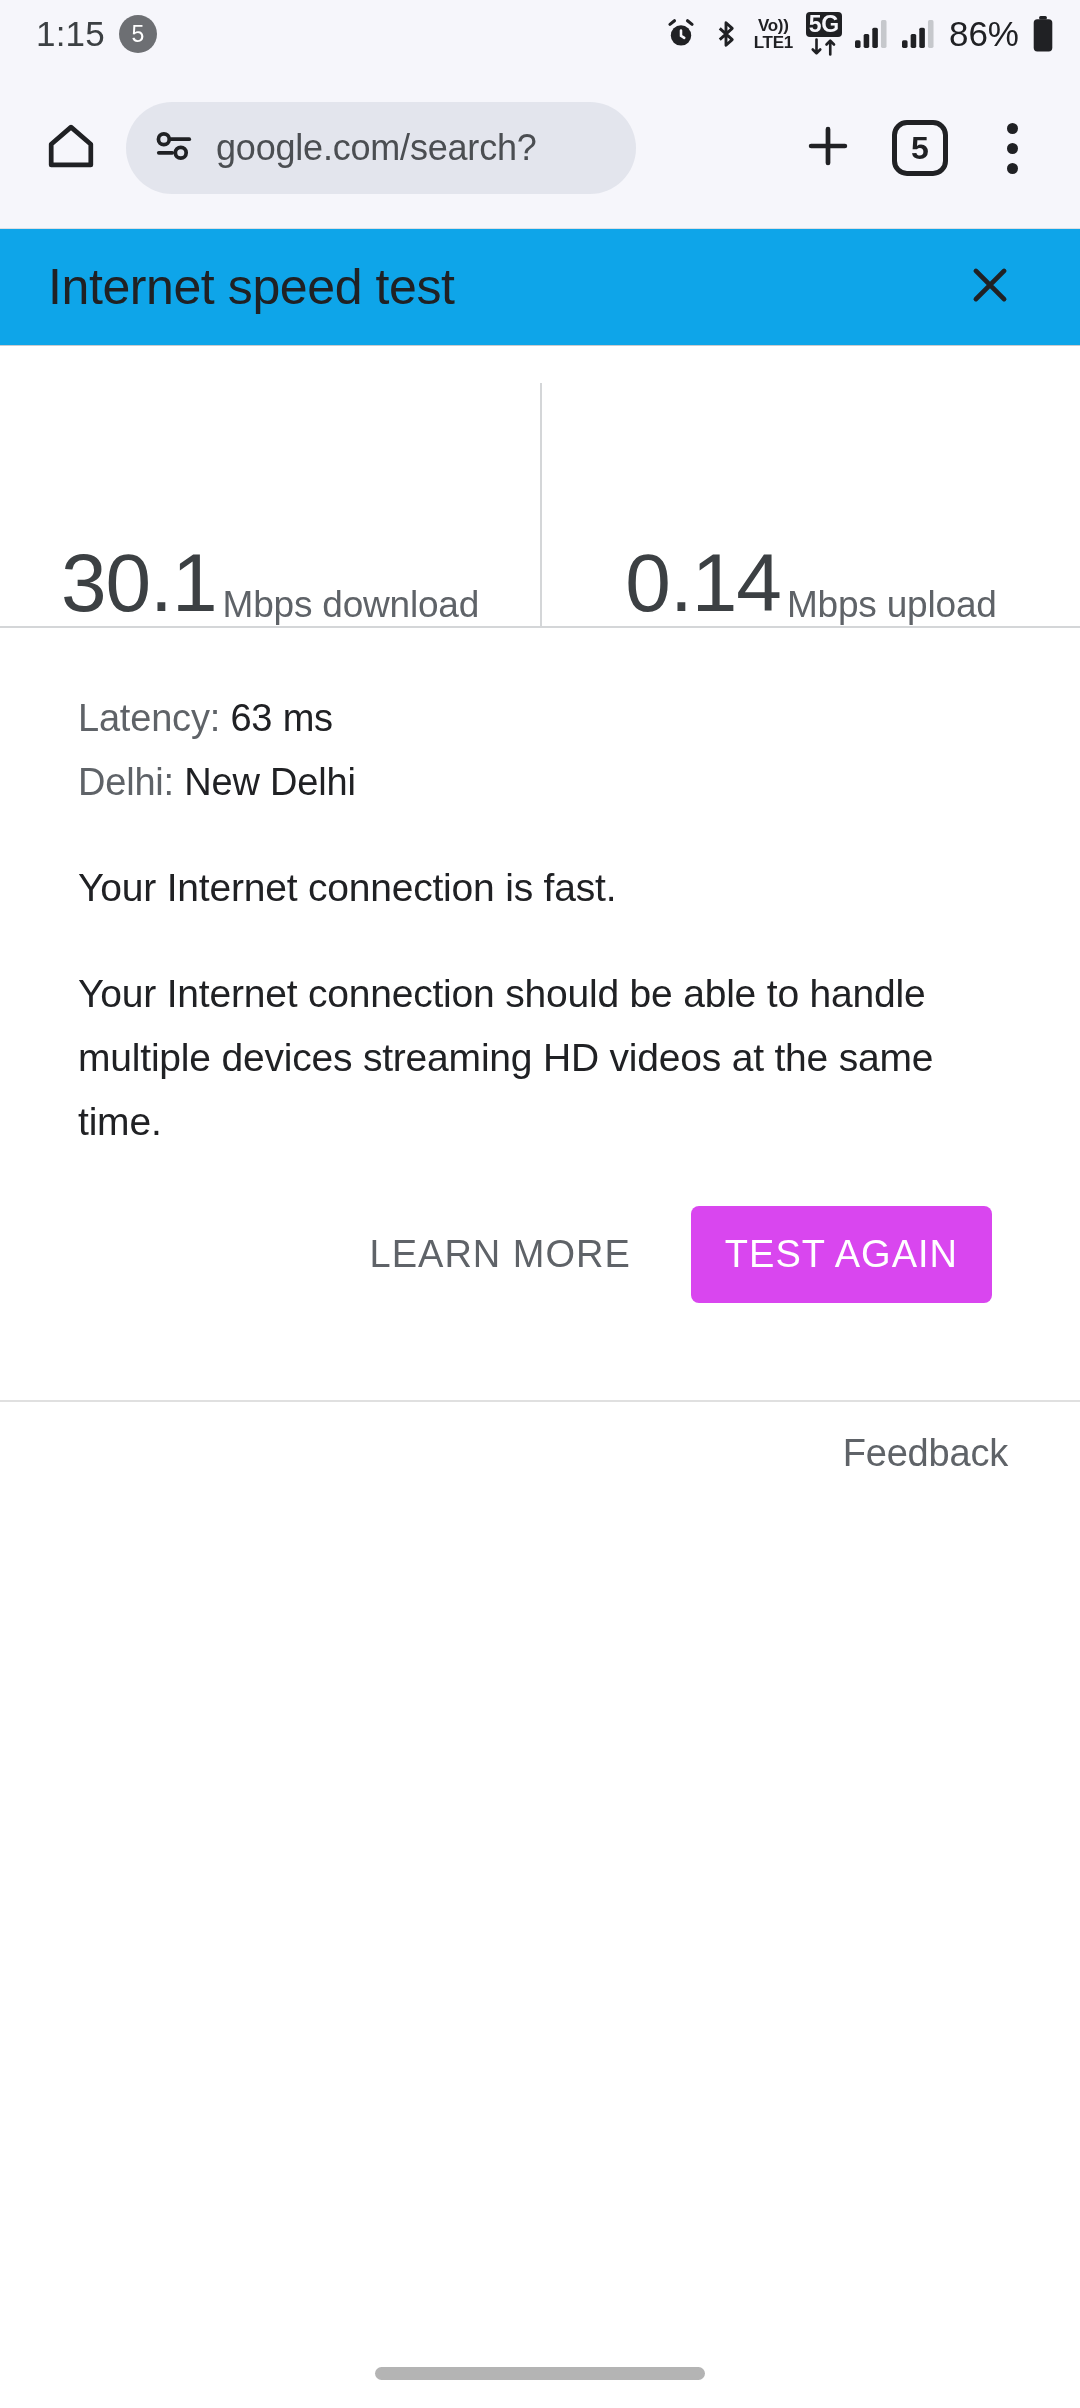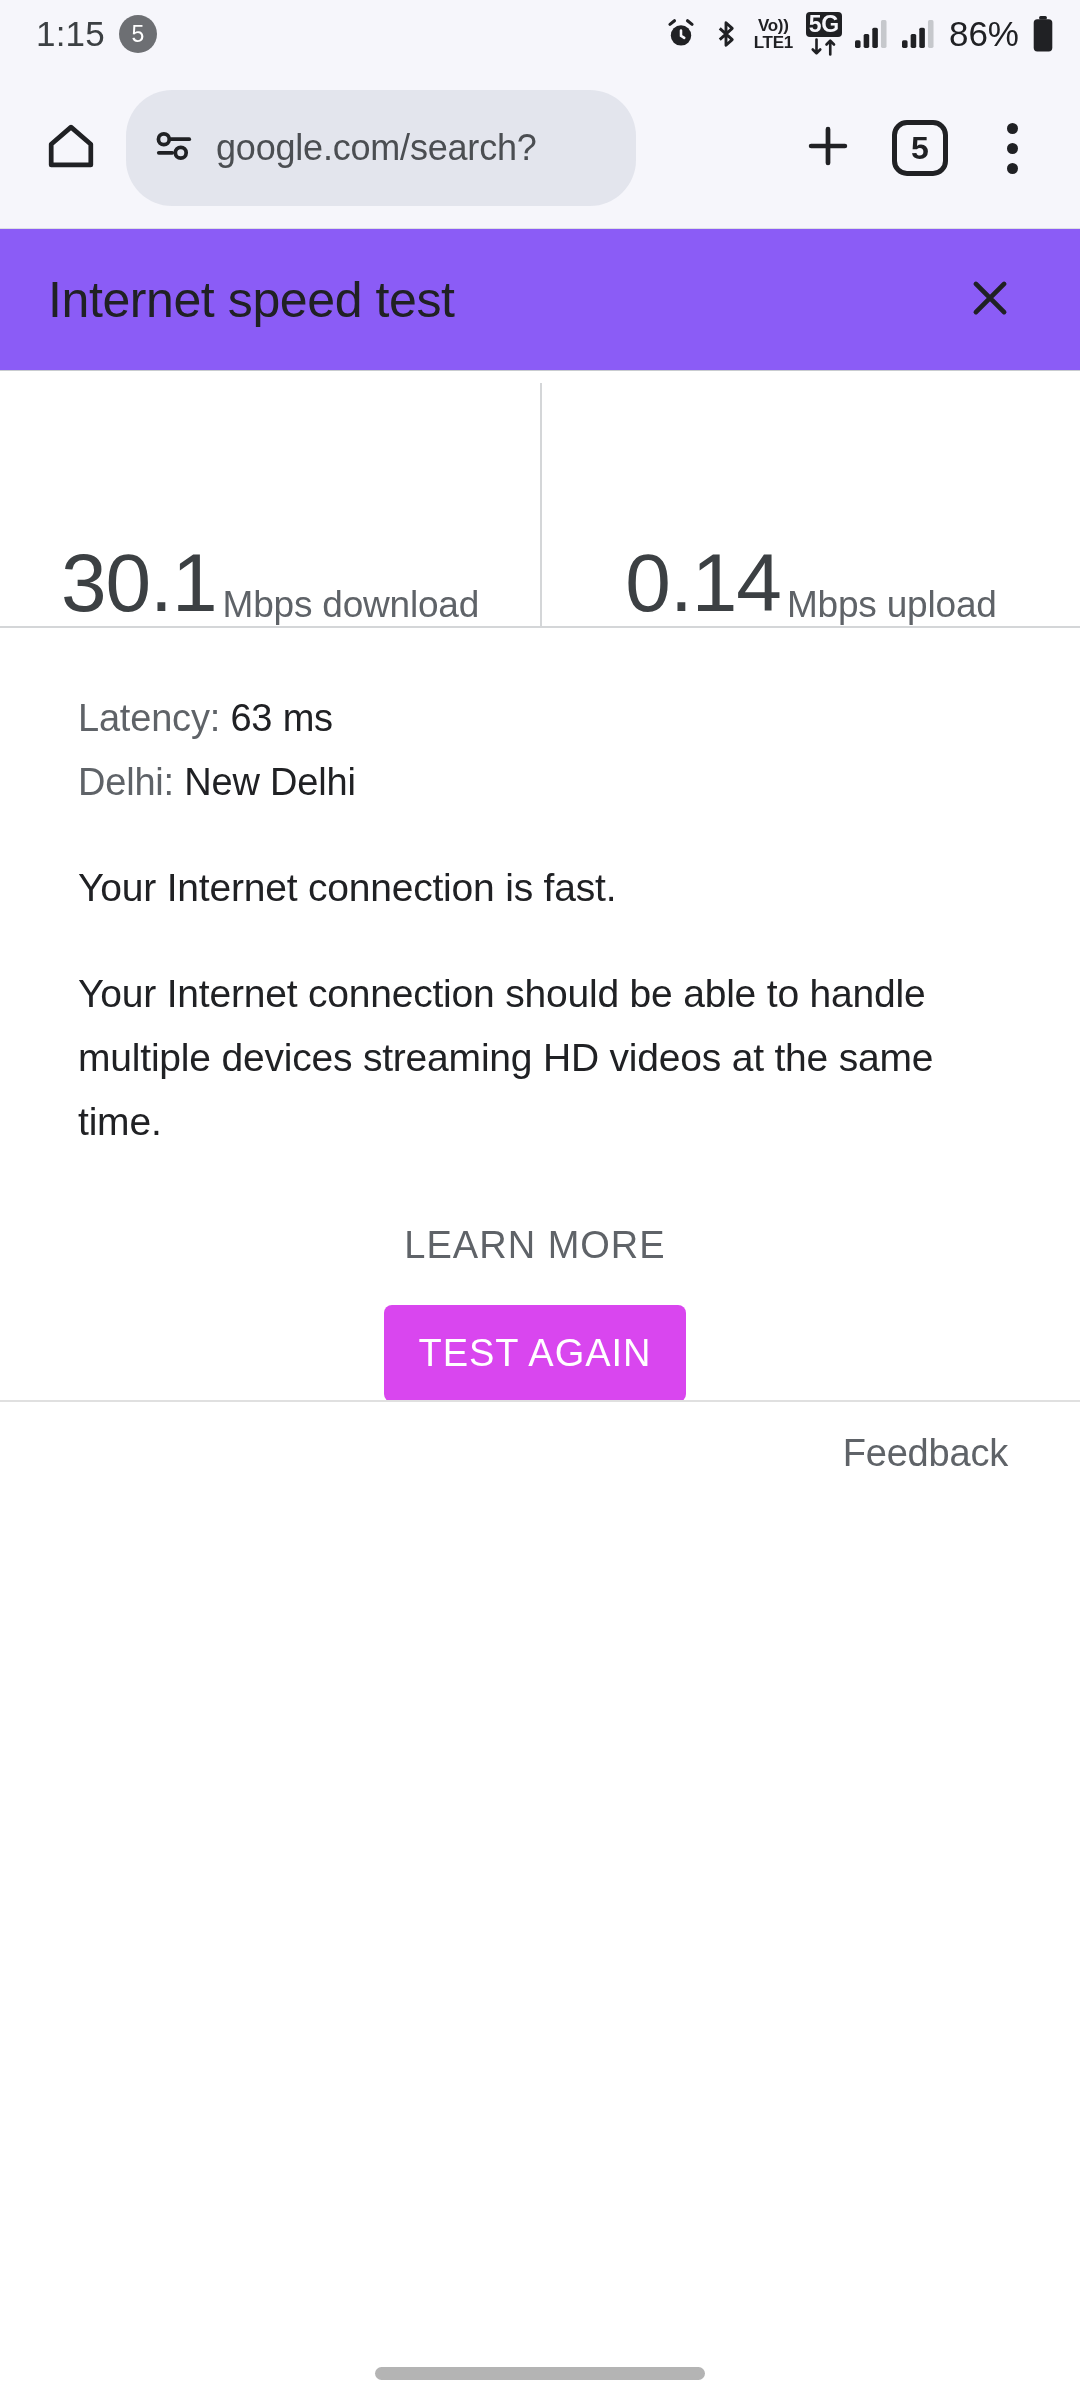--- a/index.html
+++ b/index.html
@@ -38,41 +38,41 @@
   .sb-batt-txt { font-size:35px; color:#202124; letter-spacing:0px; }
 
   
   .toolbar {
     position:absolute; top:68px; left:0; width:1080px; height:160px;
     background:#f6f6fb; display:flex; align-items:center;
     padding:0 22px 0 28px; gap:0;
   }
   .tb-home { width:86px; height:86px; display:flex; align-items:center; justify-content:center; }
   .urlpill {
-    flex:0 0 auto; width:510px; height:116px; background:#e3e5ed; border-radius:46px;
+    flex:0 0 auto; width:510px; height:92px; background:#e3e5ed; border-radius:46px;
     display:flex; align-items:center; padding:0 26px; gap:20px; margin-left:12px;
   }
   .url-txt {
     font-size:36px; color:#4b4e52; white-space:nowrap; overflow:hidden;
     letter-spacing:-0.2px;
   }
   .tb-spacer { flex:1 1 auto; }
   .tb-btn { width:92px; height:92px; display:flex; align-items:center; justify-content:center; }
   .tabcount {
     width:56px; height:56px; border:5px solid #202124; border-radius:15px;
     display:flex; align-items:center; justify-content:center;
     font-size:32px; font-weight:700; color:#202124;
   }
   .dots { display:flex; flex-direction:column; gap:9px; align-items:center; }
   .dots i { width:11px; height:11px; border-radius:50%; background:#202124; display:block; }
 
   
   .pagehead {
-    position:absolute; top:228px; left:0; width:1080px; height:143px;
-    background:#8b5cf6;
+    position:absolute; top:228px; left:0; width:1080px; height:118px;
+    background:#0ea5e9;
     display:flex; align-items:center; justify-content:space-between;
     padding:0 52px 0 48px;
     border-top:1px solid #dcdfe3;
     border-bottom:1px solid #c9ccd0;
   }
   .pagehead-title { font-size:50px; color:#202124; letter-spacing:-0.4px; }
   .close-btn { width:76px; height:76px; display:flex; align-items:center; justify-content:center; }
 
   
   .cards {
@@ -93,21 +93,21 @@
   .meta-row { font-size:38px; line-height:64px; color:#202124; letter-spacing:-0.2px; }
   .meta-key { color:#5f6368; }
   .meta-val { color:#202124; }
 
   .para { font-size:39px; line-height:64px; color:#202124; letter-spacing:-0.2px; }
   .para.p1 { margin-top:42px; }
   .para.p2 { margin-top:42px; max-width:900px; }
 
   .actions {
     margin-top:52px; display:flex; align-items:center; justify-content:flex-end;
-    gap:20px; padding-right:10px;flex-direction:column;
+    gap:52px; padding-right:10px;
   }
   .btn-text {
     font-size:38px; font-weight:500; color:#5f6368; letter-spacing:1px;
     padding:18px 8px; background:none; border:none;
   }
   .btn-filled {
     font-size:38px; font-weight:500; color:#ffffff; letter-spacing:1px;
     background:#d946ef; border:none; border-radius:8px;
     padding:27px 34px;
   }

